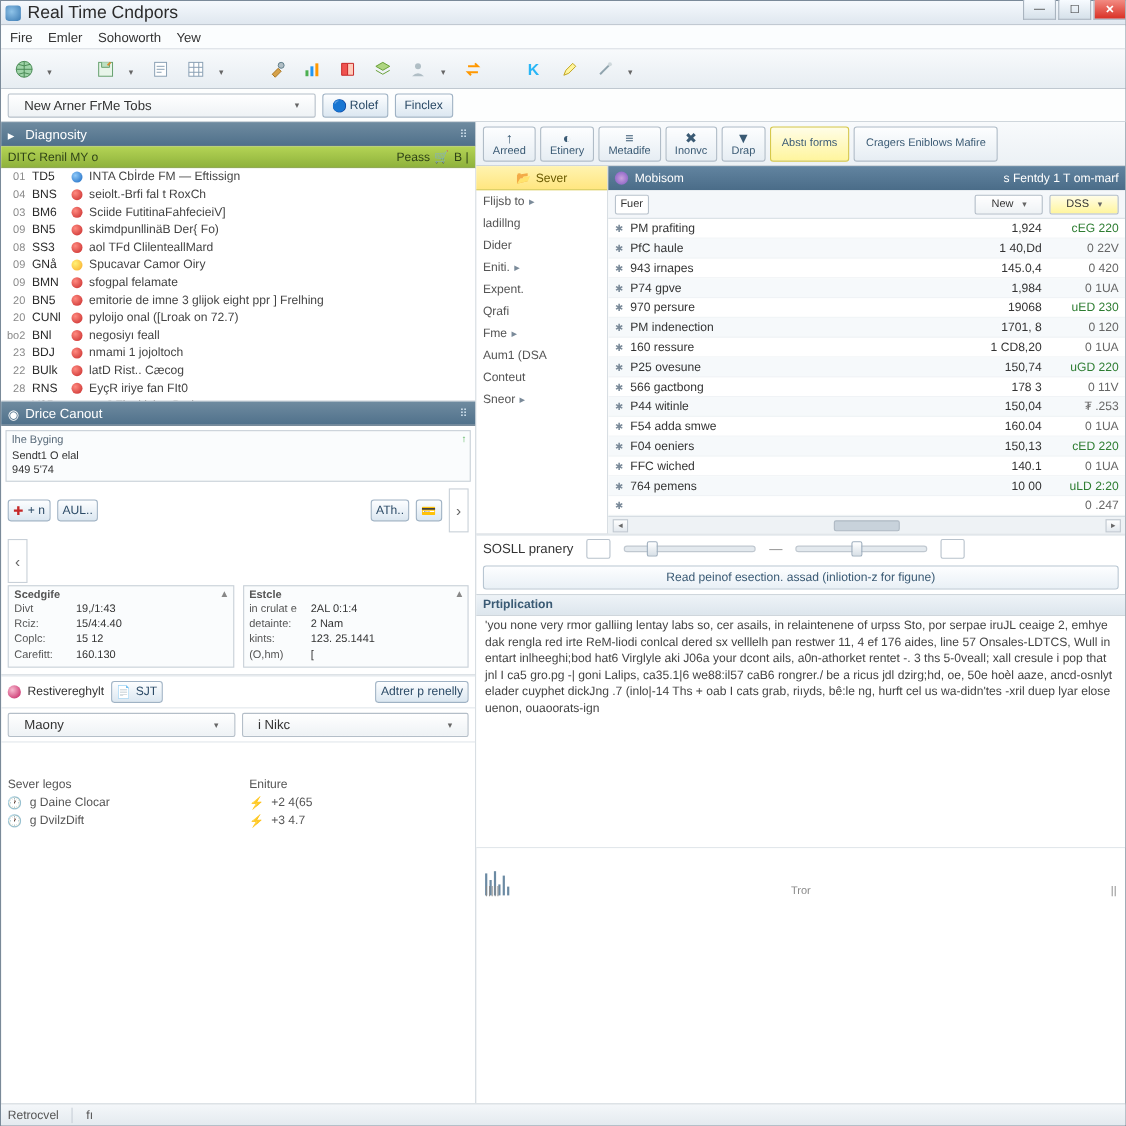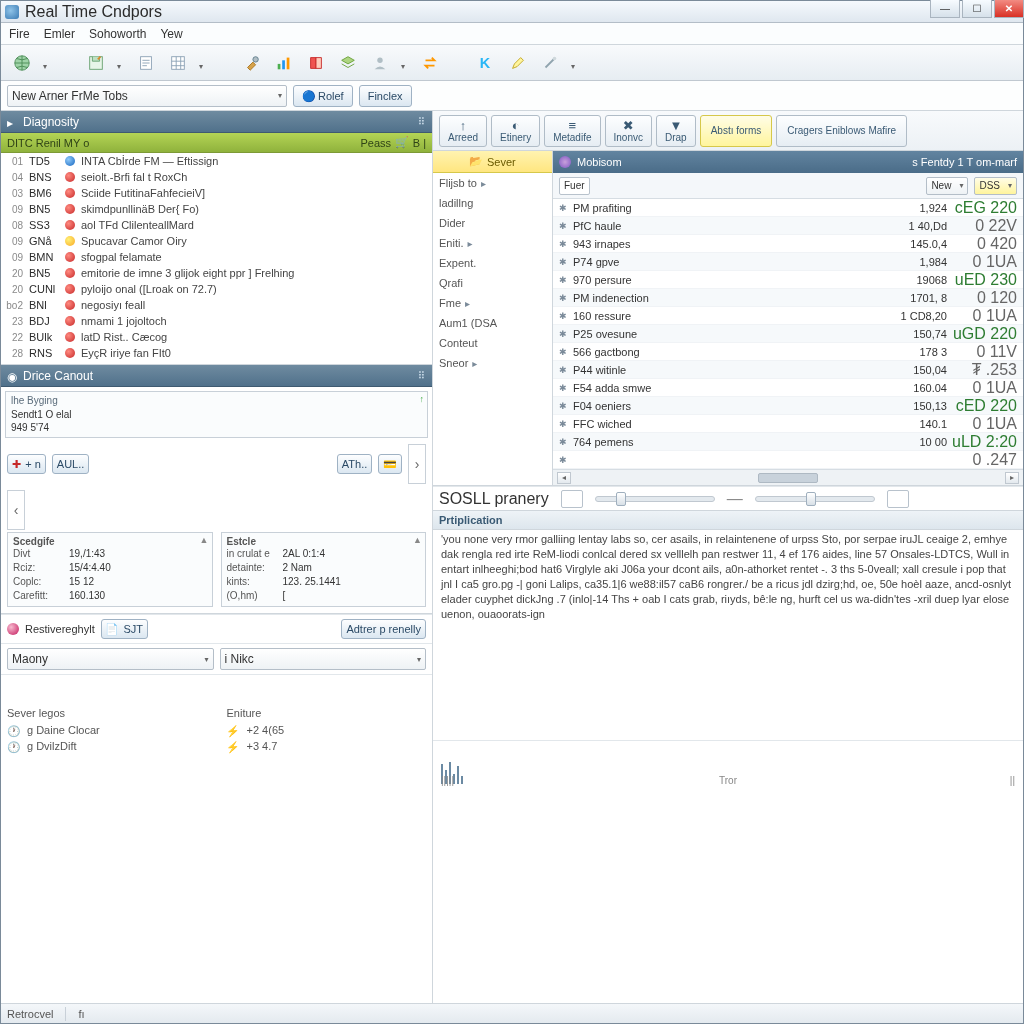--- a/index.html
+++ b/index.html
@@ -17,21 +17,21 @@
 .menubar { height: 22px; display: flex; align-items: center; gap: 14px; padding: 0 8px; background: #fbfdfe; border-bottom: 1px solid #cfd6dc; font-size: 12px; }
 .menubar span { cursor: default; }
 
 .maintool { height: 36px; display: flex; align-items: center; gap: 10px; padding: 0 10px; background: linear-gradient(#f8fafc,#e7edf2); border-bottom: 1px solid #c0c8d0; }
 .tbtn { width: 22px; height: 22px; display: flex; align-items: center; justify-content: center; border-radius: 3px; }
 .tbtn svg { width: 18px; height: 18px; }
 .dd { width: 8px; height: 8px; display:inline-block; }
 .dd::after{ content:"▾"; font-size:8px; color:#666; }
 
 .row2 { height: 30px; display: flex; align-items: center; padding: 0 6px; gap: 6px; background: #fdfefe; border-bottom: 1px solid #cfd6dc; }
-.combo { height: 22px; border: 1px solid #b4bec8; background: linear-gradient(#fff,#eef2f5); display: flex; align-items: center; padding: 0 4px; font-size: 12px; border-radius: 2px; }
+.combo { height: 22px; border: 1px solid #b4bec8; background: linear-gradient(#fff,#eef2f5); display: flex; align-items: center; padding: 0 14px; font-size: 12px; border-radius: 2px; }
 .combo .arrow { margin-left: auto; font-size: 8px; color: #666; padding-left: 8px; }
 .btn { height: 22px; border: 1px solid #9fb2c4; background: linear-gradient(#fdfeff,#dbe7f1); border-radius: 3px; padding: 0 8px; display: inline-flex; align-items: center; gap: 4px; font-size: 11px; color: #2b4a66; }
 .btn .ic { width: 12px; height: 12px; }
 .btn.small { padding: 0 4px; height: 20px; }
 
 .body { flex: 1; display: flex; overflow: hidden; }
 .left { width: 432px; display: flex; flex-direction: column; border-right: 1px solid #cfd6dc; }
 .right { flex: 1; display: flex; flex-direction: column; }
 
 
@@ -96,28 +96,28 @@
 .datahdr .spacer{ flex:1;}
 .toolrow{ height:26px; display:flex; align-items:center; gap:6px; padding:0 6px; background:#f4f7fa; border-bottom:1px solid #d6dde3;}
 .mini{ height:18px; border:1px solid #b8c2cc; background:#fff; font-size:10px; padding:0 4px; display:flex; align-items:center; border-radius:2px;}
 
 .datagrid{ height:270px; overflow:hidden; background:#fff; }
 .drow{ display:flex; align-items:center; height:18px; padding:0 6px; font-size:11px; border-bottom:1px solid #f0f3f6;}
 .drow:nth-child(even){ background:#f6f9fb;}
 .drow .gic{ width:10px; height:10px; margin-right:4px; font-size:9px; color:#7a8a99;}
 .drow .name{ flex:1; color:#333;}
 .drow .v1{ width:70px; text-align:right; color:#333;}
-.drow .v2{ width:70px; text-align:right; color:#2e7d32; font-size:16px;}
+.drow .v2{ width:70px; text-align:right; color:#2e7d32; font-size:11px;}
 .drow .v2.gray{ color:#666;}
 
 .hscroll{ height:16px; background:#eef2f5; border-top:1px solid #d6dde3; display:flex; align-items:center; padding:0 4px; gap:4px;}
 .hscroll .thumb{ width:60px; height:10px; background:#c8d2db; border:1px solid #aeb9c3; border-radius:2px; margin:0 auto;}
 .hscroll .arr{ width:14px; height:12px; background:linear-gradient(#fff,#e3e9ee); border:1px solid #c0c8d0; display:flex;align-items:center;justify-content:center; font-size:8px; color:#666;}
 
-.soslrow{ height:24px; display:flex; align-items:center; gap:12px; padding:0 6px; border-top:1px solid #e2e7eb; font-size:16px;}
+.soslrow{ height:24px; display:flex; align-items:center; gap:12px; padding:0 6px; border-top:1px solid #e2e7eb; font-size:12px;}
 .track{ flex:0 0 120px; height:6px; background:#e3e9ee; border:1px solid #c0c8d0; border-radius:3px; position:relative;}
 .knob{ width:10px;height:14px; background:linear-gradient(#fff,#d8e0e7); border:1px solid #9fafbe; border-radius:2px; position:absolute; top:-5px; left:20px;}
 
 .readbar{ margin:4px 6px; border:1px solid #b8c6d2; background:linear-gradient(#fdfeff,#e9f0f6); border-radius:3px; height:22px; display:flex; align-items:center; justify-content:center; font-size:11px; color:#3a5a74;}
 
 .prhdr{ height:20px; background:linear-gradient(#eef3f7,#dde6ed); border-top:1px solid #cfd6dc; border-bottom:1px solid #cfd6dc; padding:0 6px; display:flex; align-items:center; font-size:11px; color:#3a5a74; font-weight:600;}
 .prbody{ padding:2px 8px; font-size:11px; color:#444; line-height:15px; height: 210px; overflow:hidden; background:#fff;}
 .prbody .dtcline{ color:#555;}
 
 .minichart{ height:48px; border-top:1px solid #e2e7eb; padding:4px 8px; display:flex; align-items:flex-end; gap:2px; position:relative;}
@@ -689,20 +689,23 @@
         <div class="track">
             <div class="knob"></div>
           </div>
         <span style="color:#888">—</span>
         <div class="track">
             <div class="knob" style="left:50px"></div>
           </div>
         <div class="mini" style="width:22px"></div>
       </div>
 
+      <div class="readbar">
+          <span>Read peinof esection. assad (inliotion-z for figune)</span>
+        </div>
 
       <div class="prhdr">
           <span>Prtiplication</span>
         </div>
       <div class="prbody">
         <div>'you none very rmor galliing lentay labs so, cer asails, in relaintenene of urpss Sto, por serpae iruJL ceaige 2, emhye dak rengla red irte ReM-liodi conlcal dered sx velllelh pan restwer 11, 4 ef 176 aides, line 57 Onsales-LDTCS, Wull in entart inlheeghi;bod hat6 Virglyle aki J06a your dcont ails, a0n-athorket rentet -. 3 ths 5-0veall; xall cresule i pop that jnl I ca5 gro.pg -| goni Lalips, ca35.1|6 we88:il57 caB6 rongrer./ be a ricus jdl dzirg;hd, oe, 50e hoèl aaze, ancd-osnlyt elader cuyphet dickJng .7 (inlo|-14 Ths + oab I cats grab, riıyds, bê:le ng, hurft cel us wa-didn'tes -xril duep lyar elose uenon, ouaoorats-ign</div>
       </div>
 
       <div class="minichart">
         <div class="bar" style="height:20px"></div>

